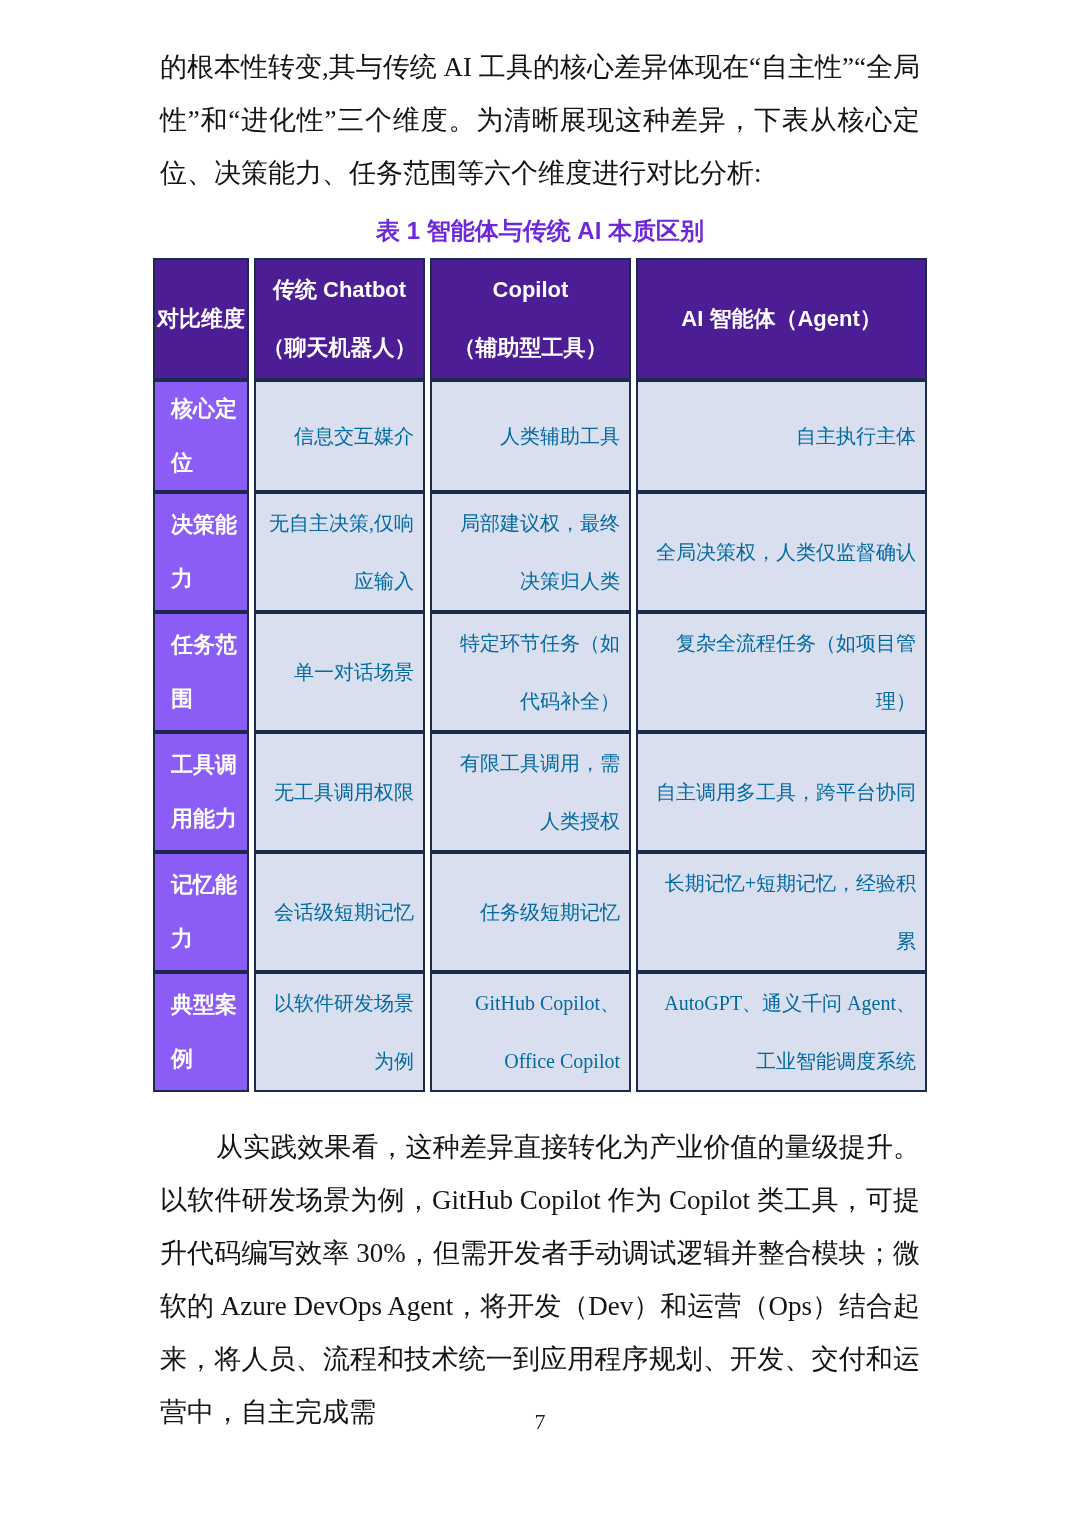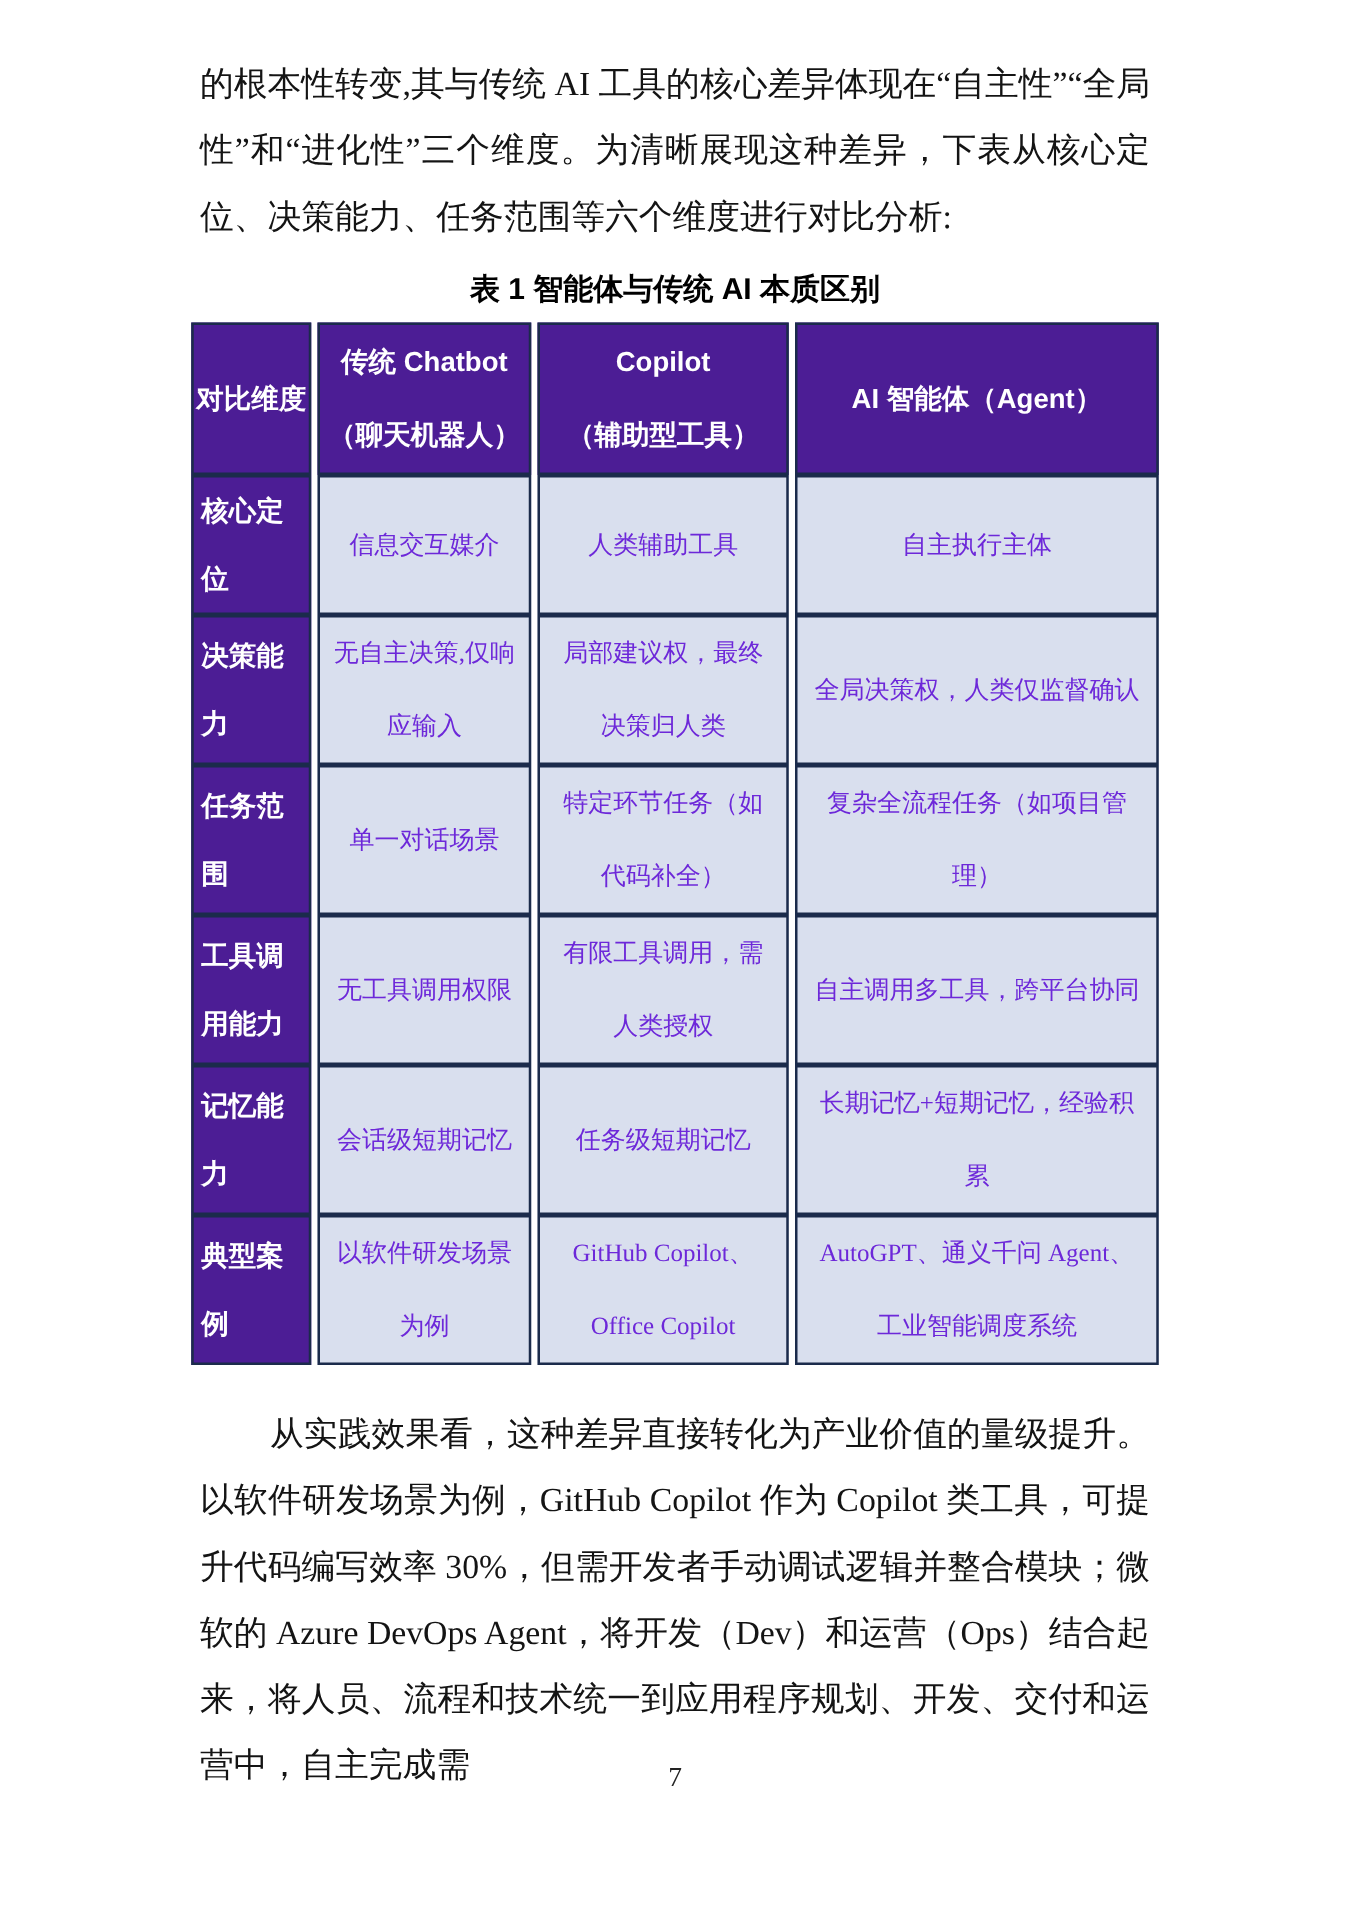--- a/index.html
+++ b/index.html
@@ -43,21 +43,21 @@
   }
   .para-intro{margin-top:41px;}
   .para-analysis{margin-top:29px;text-indent:56px;}
 
   .table-caption{
     margin-top:15px;
     text-align:center;
     font-family:"Liberation Sans","DejaVu Sans",sans-serif;
     font-weight:bold;
     font-size:24px;
-    color:#000000;
+    color:#6d28d9;
   }
 
   
   table.cmp{
     margin-top:11px;
     width:784px;
     table-layout:fixed;
     border-collapse:separate;
     border-spacing:5px 0;
     background:#ffffff;
@@ -78,37 +78,37 @@
     color:#ffffff;
     font-family:"Liberation Sans","DejaVu Sans",sans-serif;
     font-weight:bold;
     font-size:22px;
     text-align:center;
     height:122px;
   }
   table.cmp thead th .hline{line-height:58px;}
   
   table.cmp tbody th{
-    background:#4c1d95;
+    background:#8b5cf6;
     color:#ffffff;
     font-family:"Liberation Sans","DejaVu Sans",sans-serif;
     font-weight:bold;
     font-size:22px;
     text-align:left;
     line-height:54px;
-    padding:0 4px 0 6px;
+    padding:0 4px 0 16px;
   }
   
   table.cmp tbody td{
     background:#d9dfee;
-    color:#6d28d9;
+    color:#0369a1;
     font-size:20px;
     line-height:58px;
     padding:0 9px;
-    text-align:center;
+    text-align:right;
   }
   tr.r1{height:58px;}
   tr.r2{height:118px;}
   tr.r3{height:106px;}
   tr.r4{height:116px;}
   tr.r5{height:68px;}
   tr.r6{height:113px;}
 
   
   .footer{

